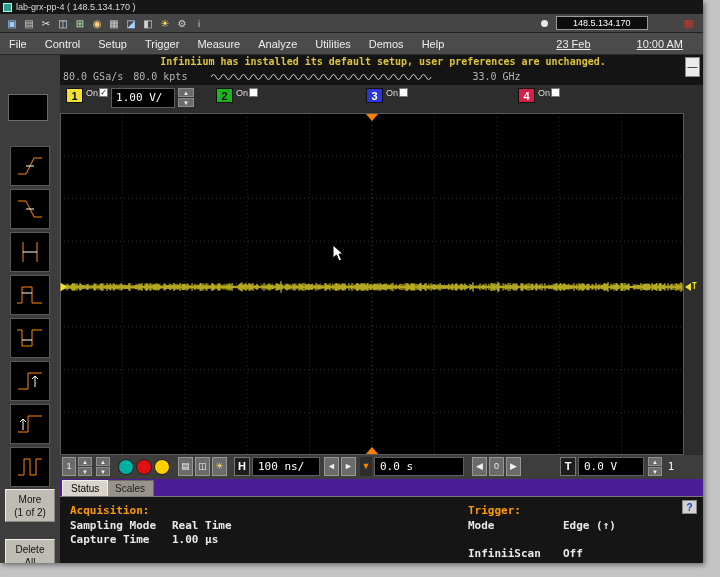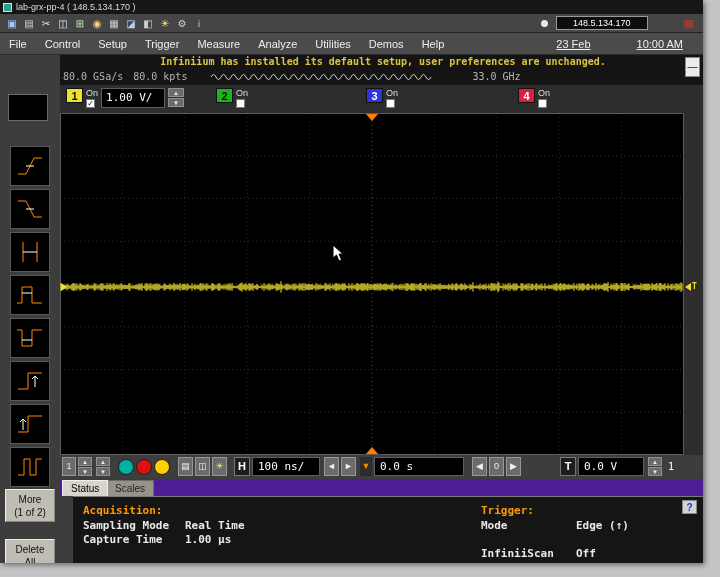--- a/index.html
+++ b/index.html
@@ -46,21 +46,21 @@
   .inforow { position:absolute; top:13px; left:0; right:0; height:17px; background:#141414;
              color:#b5b5b5; font:10px "DejaVu Sans Mono", monospace; display:flex; align-items:center; }
   .inforow span { margin-right:10px; }
   .inforow .bw { margin-left:36px; }
 
   
   .chrow { position:absolute; top:30px; left:0; right:0; height:28px; background:#2d2d2d; }
   .ch-group { position:absolute; top:3px; display:flex; align-items:flex-start; gap:3px; }
   .ch-num { width:17px; height:15px; font:bold 11px "Liberation Sans", sans-serif; color:#111;
             text-align:center; line-height:15px; border:1px solid #111; }
-  .ch-onwrap { display:flex; flex-direction:column; align-items:flex-start; gap:1px; }
+  .ch-onwrap { display:flex; flex-direction:row; align-items:flex-start; gap:1px; }
   .ch-on { font-size:9px; color:#ddd; line-height:10px; }
   .checkbox { width:9px; height:9px; background:#fff; border:1px solid #777; font-size:8px;
               line-height:8px; text-align:center; color:#111; }
   .scale-box { width:64px; height:20px; background:#000; border:1px solid #5e5e5e; color:#fff;
                font:11px "DejaVu Sans Mono", monospace; line-height:18px; padding-left:4px; }
   .spin-col { display:flex; flex-direction:column; gap:1px; }
   .spin { width:16px; height:9px; background:#6b6b6b; border:1px solid #909090; color:#eee;
           font-size:6px; line-height:8px; text-align:center; }
 
   
@@ -88,21 +88,21 @@
   .src-label { color:#fff; font:10px "DejaVu Sans Mono", monospace; top:6px; }
 
   
   .tabsrow { position:absolute; top:424px; left:0; right:0; height:17px; background:#4c1d95; }
   .tab { position:absolute; top:1px; height:16px; font-size:10px; line-height:16px; padding:0 8px; }
   .tab.active { background:#d8d4cb; color:#000; border:1px solid #efefef; border-bottom:none; z-index:2; left:2px; }
   .tab.inactive { background:#97938a; color:#222; border:1px solid #6e6a62; border-bottom:none; left:46px; }
 
   
   .panel { position:absolute; top:441px; left:0; right:0; bottom:0; background:#151515;
-           border-top:1px solid #7a7a7a; color:#e9e9e9; font:bold 11px "DejaVu Sans Mono", monospace;margin-left:13px; }
+           border-top:1px solid #7a7a7a; color:#e9e9e9; font:bold 11px "DejaVu Sans Mono", monospace; }
   .panel span { position:absolute; white-space:pre; }
   .p-title { color:#ff9900; }
   .help-btn { position:absolute; top:3px; right:6px; width:15px; height:14px; background:#d2d2d2;
               border:1px solid #888; color:#1141cc; font:bold 10px "Liberation Sans", sans-serif;
               text-align:center; line-height:13px; }
 
   
   .cursor { position:absolute; left:332px; top:244px; z-index:50; pointer-events:none; }
 </style>
 </head>

